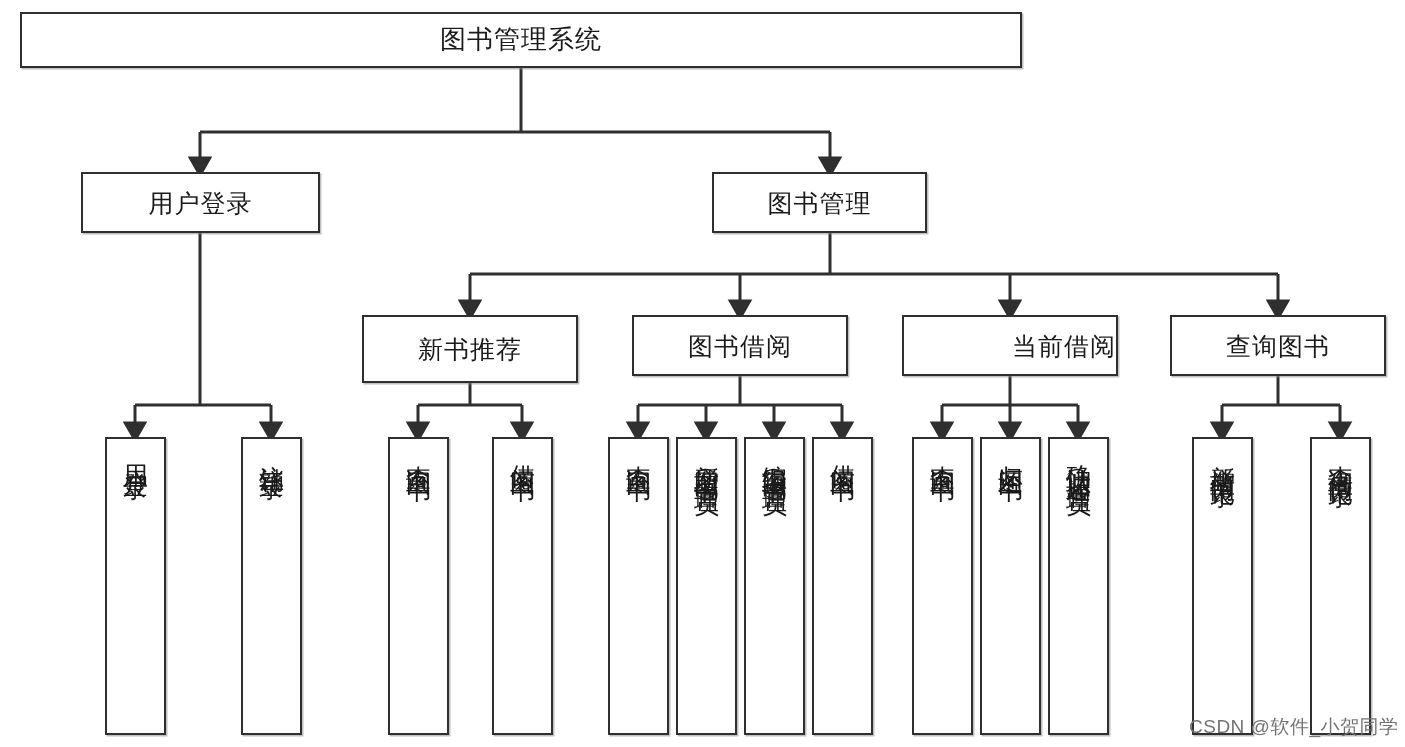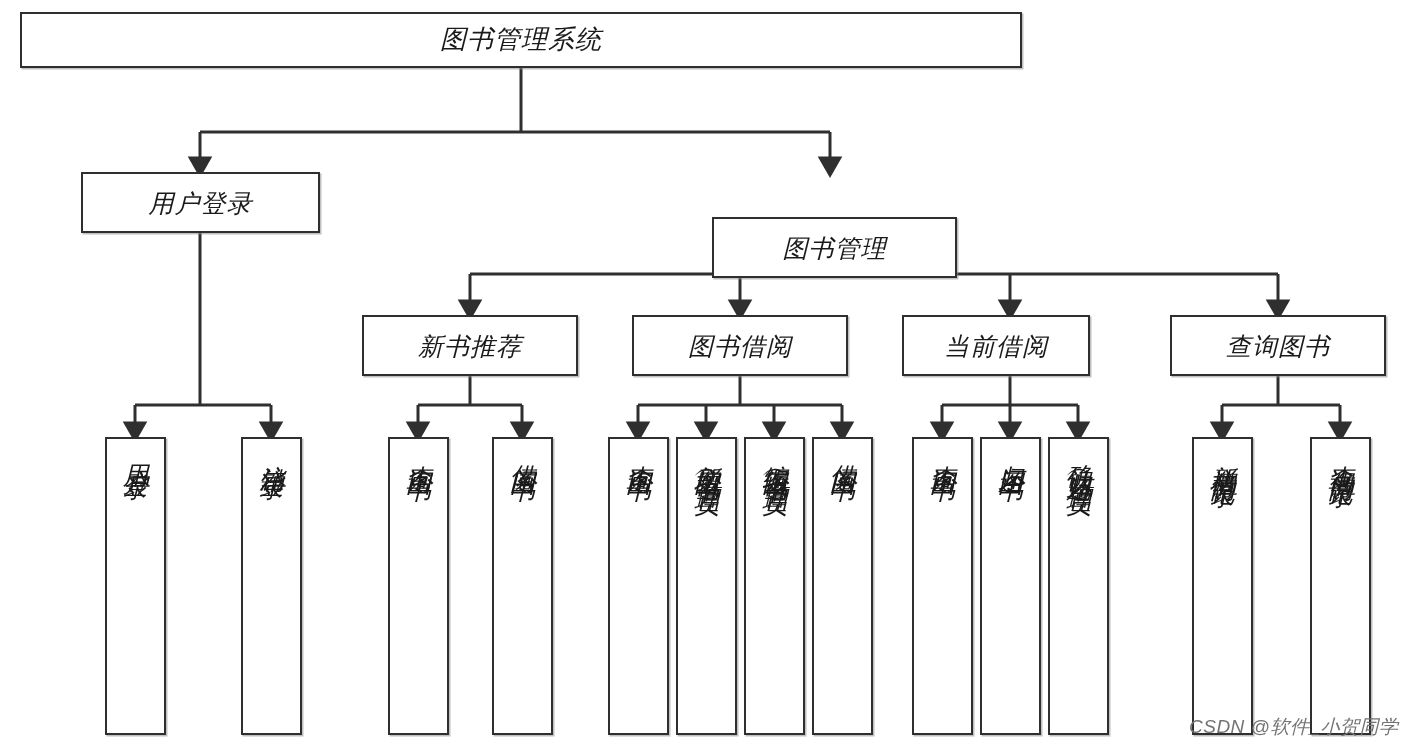--- a/index.html
+++ b/index.html
@@ -1,17 +1,17 @@
 <!DOCTYPE html>
 <html><head>
 <meta charset="utf-8">
 <style>
   html,body{margin:0;padding:0;background:#ffffff;}
   body{width:1405px;height:747px;overflow:hidden;font-family:"Liberation Sans","DejaVu Sans",sans-serif;}
-  #stage{position:relative;width:1405px;height:747px;background:#fff;font-style:italic;}
+  #stage{position:relative;width:1405px;height:747px;background:#fff;}
   #edges{position:absolute;left:0;top:0;width:1405px;height:747px;}
 
   .node{
     position:absolute;
     box-sizing:border-box;
     border:2.5px solid #2f2f2f;
     background:#ffffff;
     display:flex;
     align-items:center;
     justify-content:center;
@@ -104,31 +104,31 @@
     </g>
   </svg>
 
   <div class="node h-node root" style="left:20px;top:12px;width:1002px;height:56px;">
     <span class="lbl">图书管理系统</span>
   </div>
 
   <div class="node h-node" style="left:81px;top:172px;width:239px;height:61px;">
     <span class="lbl">用户登录</span>
   </div>
-  <div class="node h-node" style="left:712px;top:172px;width:245px;height:61px;margin-top:45px;">
+  <div class="node h-node" style="left:712px;top:172px;width:215px;height:61px;">
     <span class="lbl">图书管理</span>
   </div>
 
-  <div class="node h-node" style="left:362px;top:315px;width:216px;height:61px;">
+  <div class="node h-node" style="left:362px;top:315px;width:216px;height:68px;">
     <span class="lbl">新书推荐</span>
   </div>
   <div class="node h-node" style="left:632px;top:315px;width:216px;height:61px;">
     <span class="lbl">图书借阅</span>
   </div>
-  <div class="node h-node" style="left:902px;top:315px;width:188px;height:61px;">
+  <div class="node h-node" style="left:902px;top:315px;width:216px;height:61px;justify-content:flex-end;">
     <span class="lbl">当前借阅</span>
   </div>
   <div class="node h-node" style="left:1170px;top:315px;width:216px;height:61px;">
     <span class="lbl">查询图书</span>
   </div>
 
   <div class="node v-node" style="left:105px;top:437px;width:61px;height:298px;">
     <span class="lbl">用户登录</span>
   </div>
   <div class="node v-node" style="left:241px;top:437px;width:61px;height:298px;">

